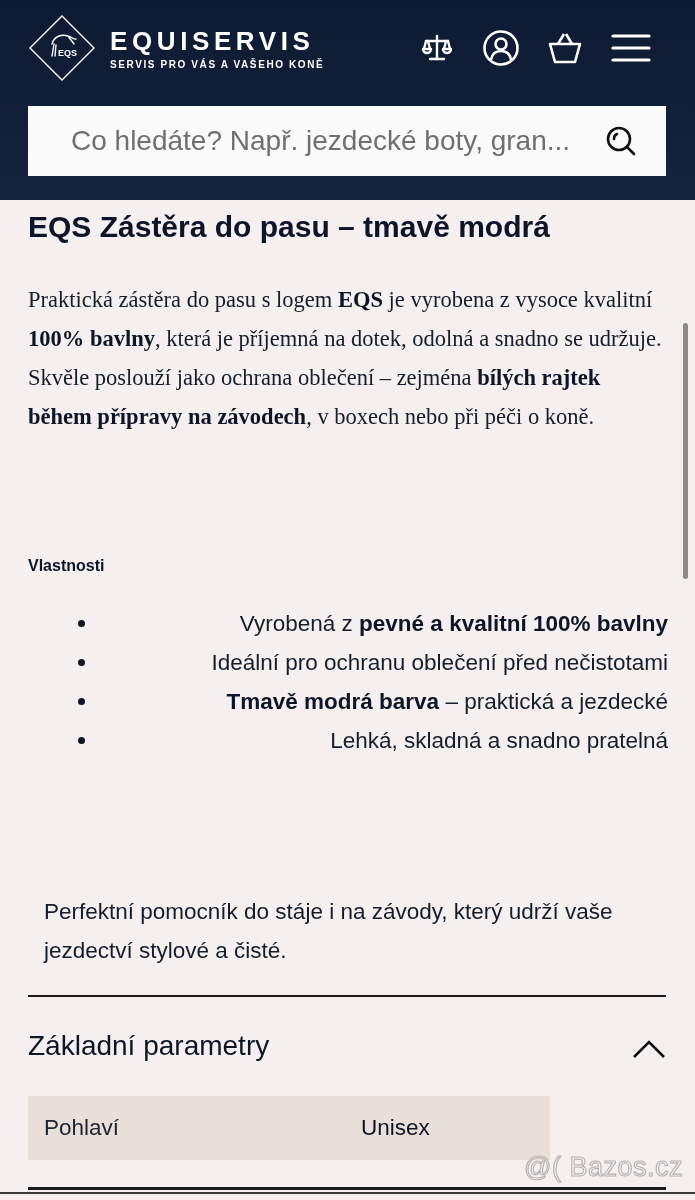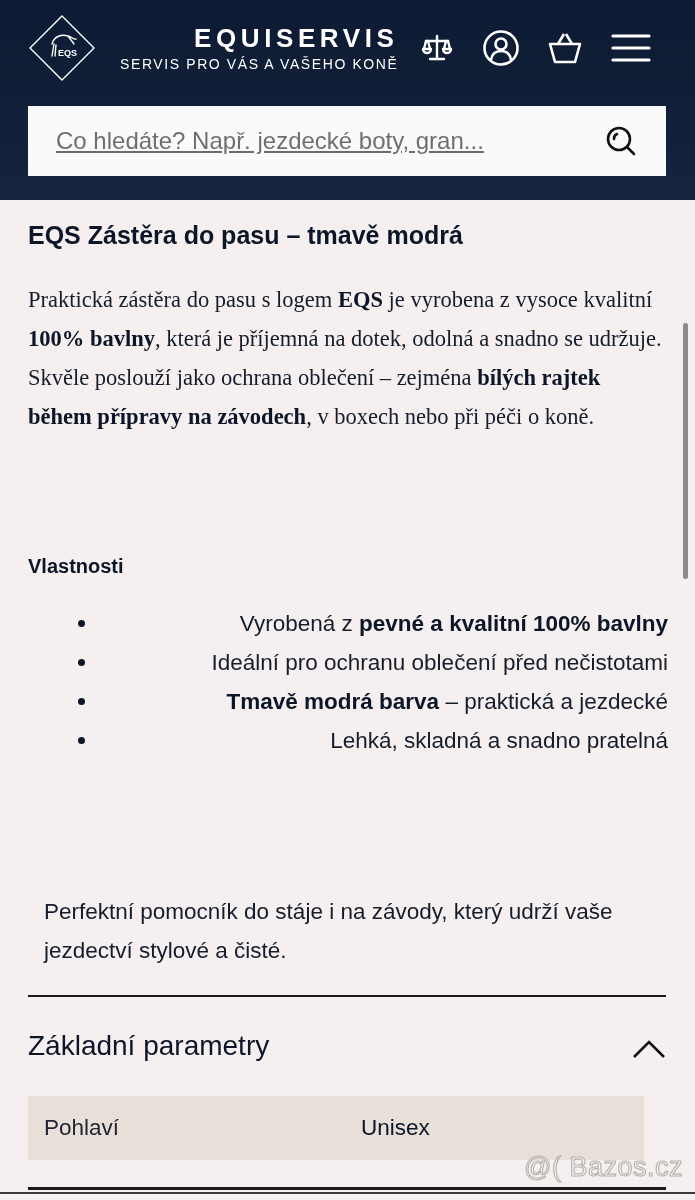--- a/index.html
+++ b/index.html
@@ -10,60 +10,60 @@
     color: #0d1528;
     position: relative;
   }
   .header {
     position: absolute; left: 0; top: 0; width: 695px; height: 200px;
     background: linear-gradient(180deg, #0d1a33 0%, #112038 60%, #16243d 100%);
   }
   .logo { position: absolute; left: 28px; top: 14px; display: flex; align-items: center; }
   .logo-mark { width: 68px; height: 68px; position: relative; }
   .logo-mark svg { width: 68px; height: 68px; display: block; }
-  .logo-text { margin-left: 24px; color: #ffffff; text-align: right; }
+  .logo-text { margin-left: 14px; color: #ffffff; }
   .logo-title { font-size: 26px; font-weight: 700; letter-spacing: 4.6px; line-height: 28px; }
-  .logo-sub { font-size: 14px; font-weight: 400; letter-spacing: 1.6px; margin-top: 4px; }
+  .logo-sub { font-size: 10px; font-weight: 700; letter-spacing: 1.6px; margin-top: 4px; }
   .icons { position: absolute; right: 44px; top: 28px; display: flex; align-items: center; }
   .icon { width: 40px; height: 40px; display: flex; align-items: center; justify-content: center; cursor: pointer; }
   .icon svg { display: block; }
   .icon.scale { margin-right: 24px; }
   .icon.user { margin-right: 24px; }
   .icon.basket { margin-right: 26px; }
   .search {
     position: absolute; left: 28px; top: 106px; width: 638px; height: 70px;
     background: #fafafa; display: flex; align-items: center;
   }
   .search-input {
     border: none; outline: none; background: transparent;
     font-family: "Liberation Sans", "DejaVu Sans", sans-serif;
-    font-size: 24px; color: #6b6b6b; padding-left: 28px; width: 560px; height: 100%; text-decoration: underline;
+    font-size: 28px; color: #6b6b6b; padding-left: 43px; width: 560px; height: 100%;
   }
   .search-input::placeholder { color: #6f6f6f; }
   .search-btn { position: absolute; right: 26px; top: 18px; width: 36px; height: 36px; cursor: pointer; }
 
   .content { position: absolute; left: 28px; top: 200px; width: 638px; }
-  .product-title { position: absolute; top: 20px; font-size: 25px; font-weight: 700; line-height: 30px; white-space: nowrap; }
+  .product-title { position: absolute; top: 12px; font-size: 30px; font-weight: 700; line-height: 30px; white-space: nowrap; }
   .para { position: absolute; font-size: 22.5px; line-height: 39px; font-weight: 400; color: #151c2c; }
   .para b { font-weight: 700; color: #0d1528; }
   .p1 { top: 80px; width: 640px; font-family: Liberation Serif, serif; }
-  .vl { position: absolute; top: 351px; font-size: 20px; font-weight: 700; line-height: 30px; }
+  .vl { position: absolute; top: 351px; font-size: 16px; font-weight: 700; line-height: 30px; }
   .list { position: absolute; top: 404px; left: 50px; width: 590px; list-style: none; text-align: right; }
   .list li { position: relative; font-size: 22.5px; line-height: 39px; padding-left: 28px; color: #151c2c; }
   .list li b { font-weight: 700; color: #0d1528; }
   .list li::before {
     content: ""; position: absolute; left: 0; top: 16px; width: 7px; height: 7px; border-radius: 50%; background: #0d1528;
   }
   .p2 { top: 692px; width: 640px; margin-left: 16px; }
   .divider { position: absolute; top: 795px; left: 0; width: 638px; height: 2px; background: #1a1a1a; }
   .acc-head { position: absolute; top: 825px; left: 0; width: 638px; height: 42px; cursor: pointer; }
   .acc-title { font-size: 28px; font-weight: 400; line-height: 42px; color: #0d1528; }
   .acc-chevron { position: absolute; right: 0; top: 6px; width: 34px; height: 34px; }
   .param-row {
-    position: absolute; top: 896px; left: 0; width: 616px; height: 64px; background: #e8dfd9;
+    position: absolute; top: 896px; left: 0; width: 522px; height: 64px; background: #e8dfd9;
     display: flex; align-items: center; font-size: 22.5px;
   }
   .param-name { position: absolute; left: 16px; color: #1d2330; }
   .param-val { position: absolute; left: 333px; color: #0d1528; }
   .divider2 { position: absolute; top: 987px; left: 0; width: 638px; height: 3px; background: #1a1a1a; }
 
   .scrollbar { position: absolute; right: 7px; top: 323px; width: 5px; height: 256px; border-radius: 3px; background: #8a8a8a; }
   .bottom-line { position: absolute; left: 0; top: 1192px; width: 695px; height: 2px; background: #3a3a3a; }
   .watermark {
     position: absolute; right: 12px; top: 1152px; font-size: 27px; color: rgba(255,255,255,0.55);

